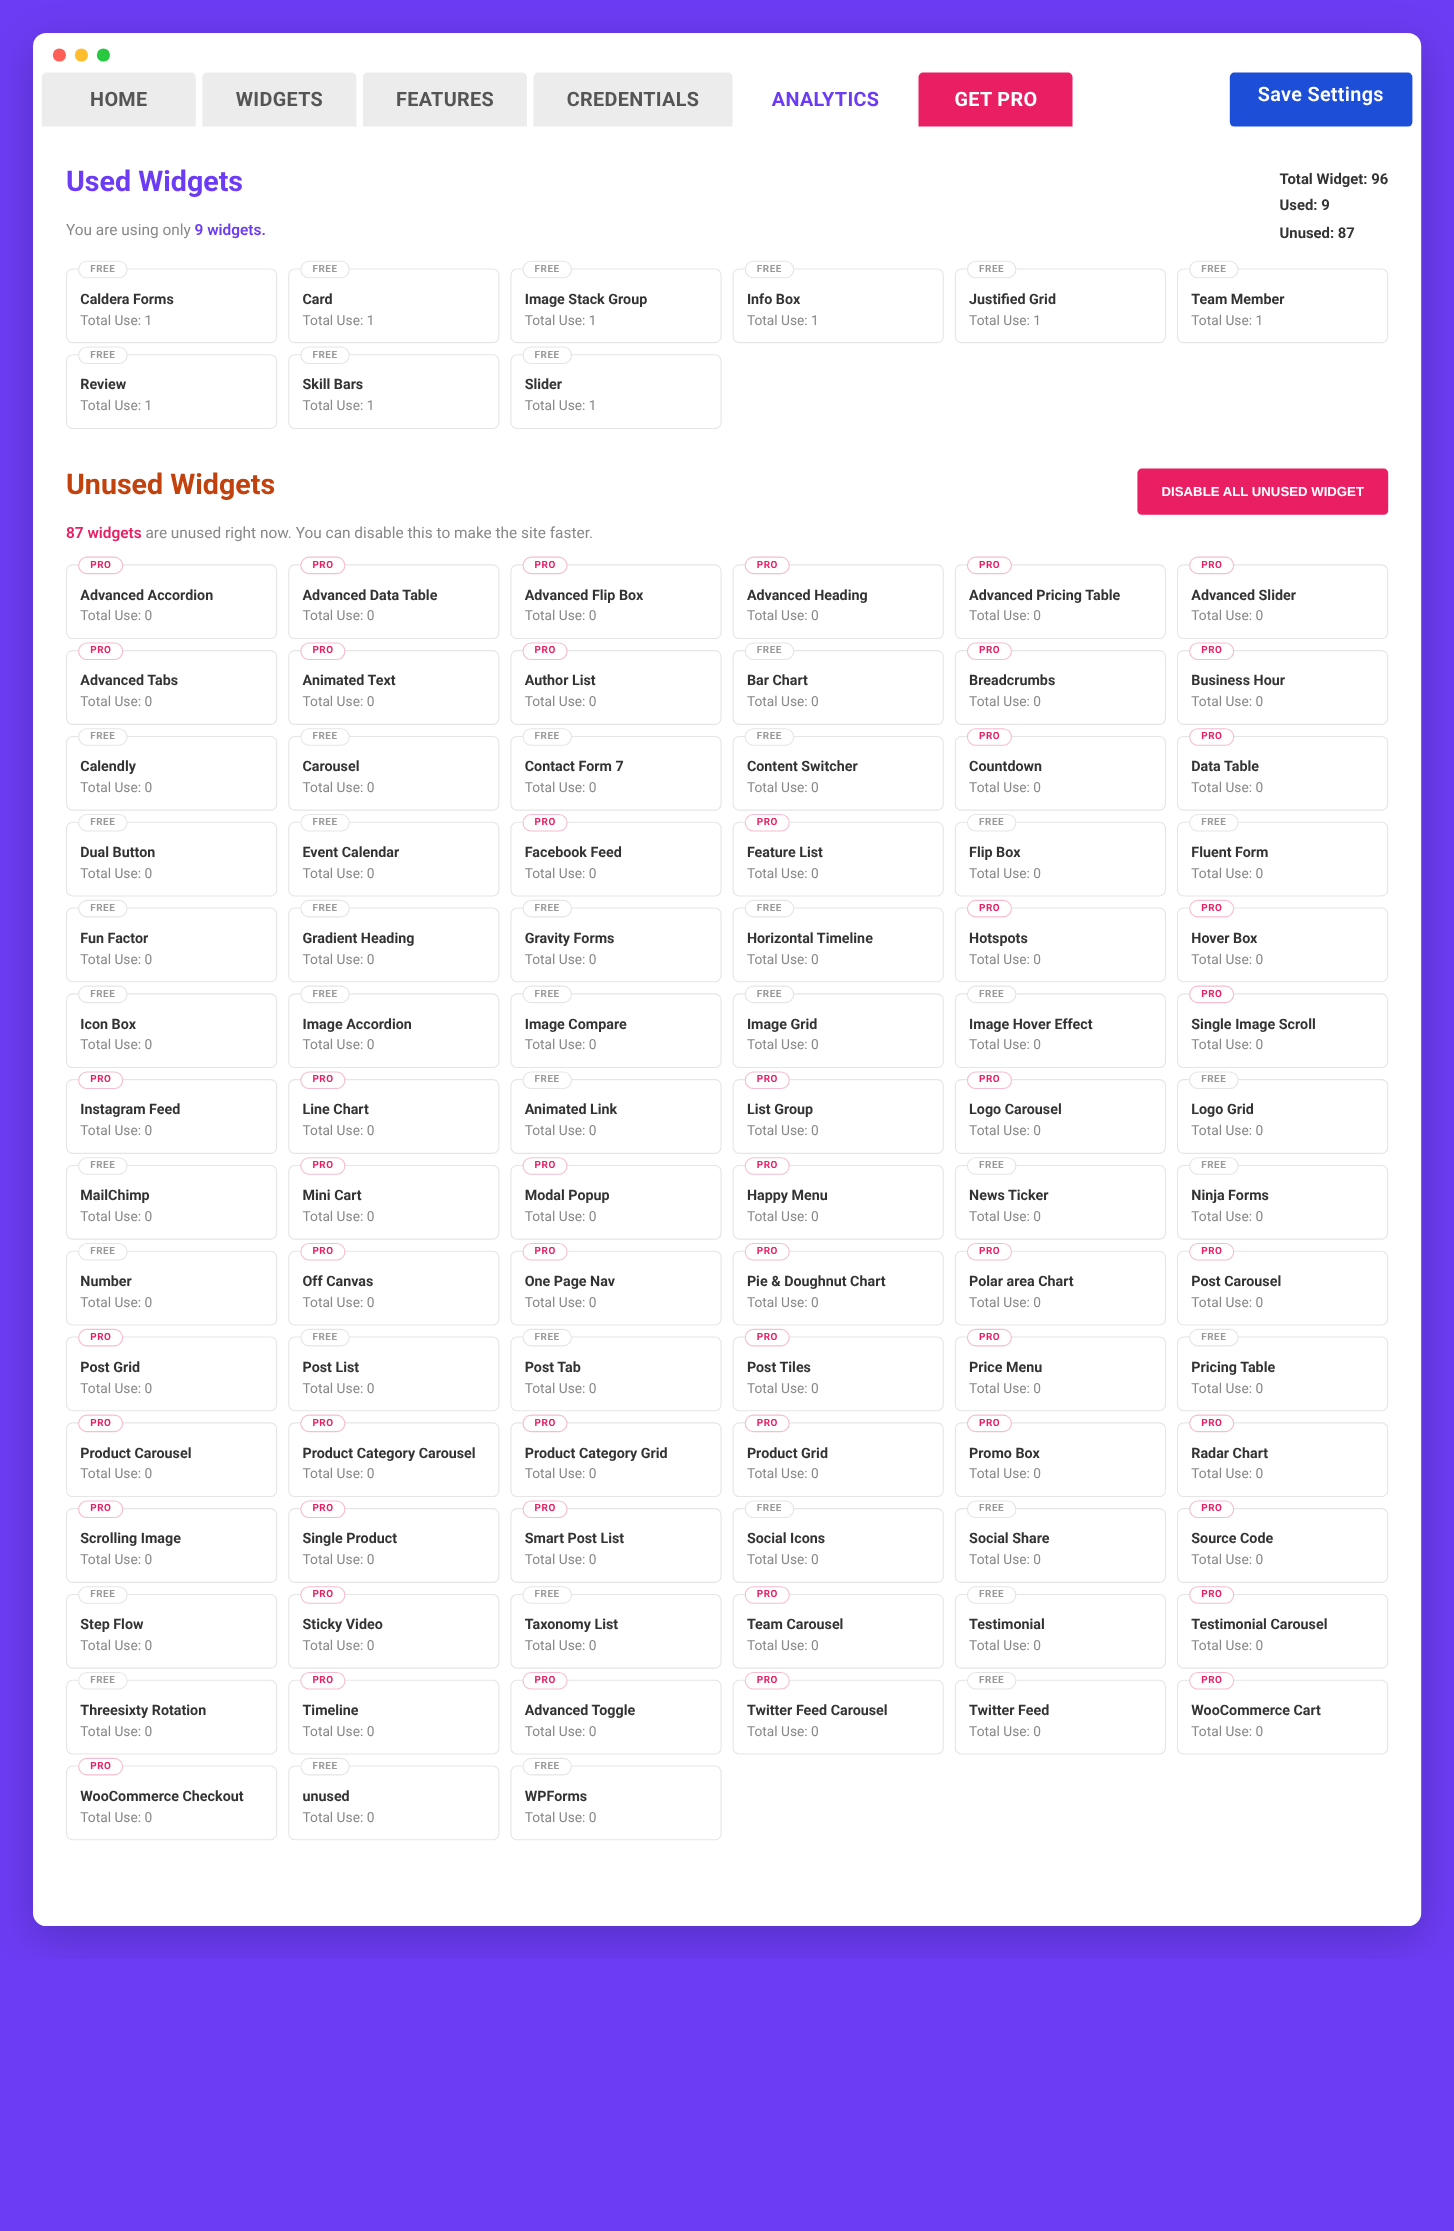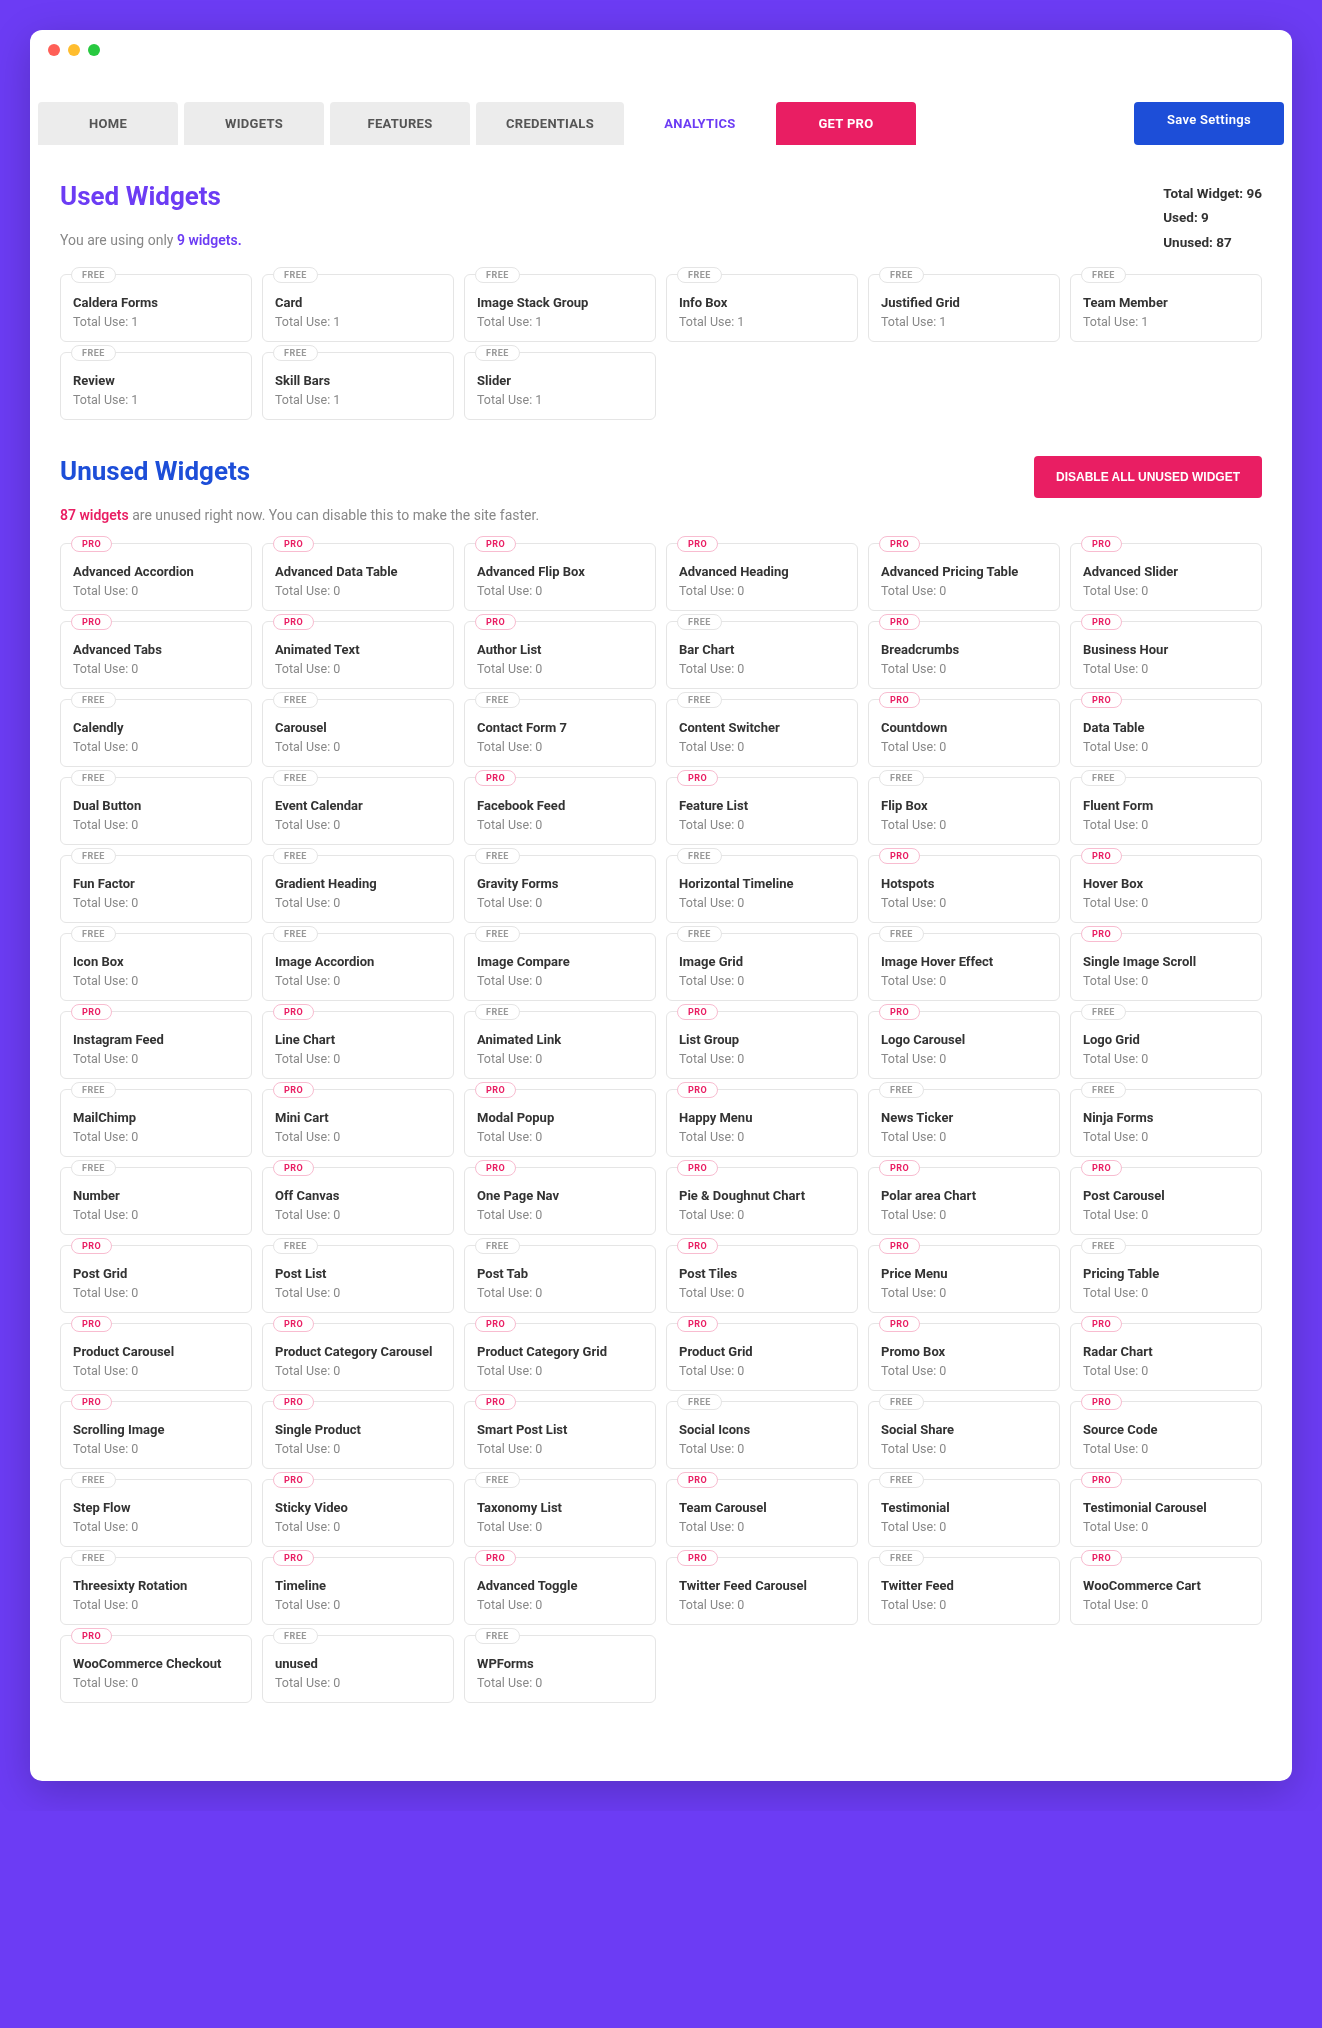--- a/index.html
+++ b/index.html
@@ -32,44 +32,43 @@
   gap: 6px;
   padding: 0 8px;
 }
 .tab {
   flex: 0 0 auto;
   padding: 14px 30px;
   background: #ececec;
   border-radius: 4px 4px 0 0;
   font-weight: 700;
   text-transform: uppercase;
-  font-size: 13px;
+  font-size: 18px;
   letter-spacing: 0.3px;
   color: #555;
   cursor: pointer;
   text-align: center;
   min-width: 140px;
-  margin-top: 36px;
 }
 .tab.active { background: #fff; color: #6c3cf4; }
 .tab.pro { background: #e91e63; color: #fff; text-transform: none; }
 .tab.save { background: #1d4ed8; color: #fff; margin-left: auto; border-radius: 4px; text-transform: none; font-weight: 600; padding: 10px 26px; min-width: 150px; }
 .content { padding: 36px 30px 42px; }
 .section-head {
   display: flex;
   justify-content: space-between;
   align-items: flex-start;
   margin-bottom: 20px;
 }
 .section-head h2 {
   font-size: 26px;
   font-weight: 700;
   color: #6c3cf4;
 }
-.section-head.unused h2 { color: #1d4ed8; }
+.section-head.unused h2 { color: #c2410c; }
 .section-head .sub {
   color: #888;
   font-size: 14px;
   margin-top: 21px;
 }
 .section-head .sub .hl { color: #6c3cf4; font-weight: 600; }
 .section-head.unused .sub .hl { color: #e91e63; font-weight: 600; text-align: right; }
 .stats {
   text-align: left;
   font-size: 13.5px;

